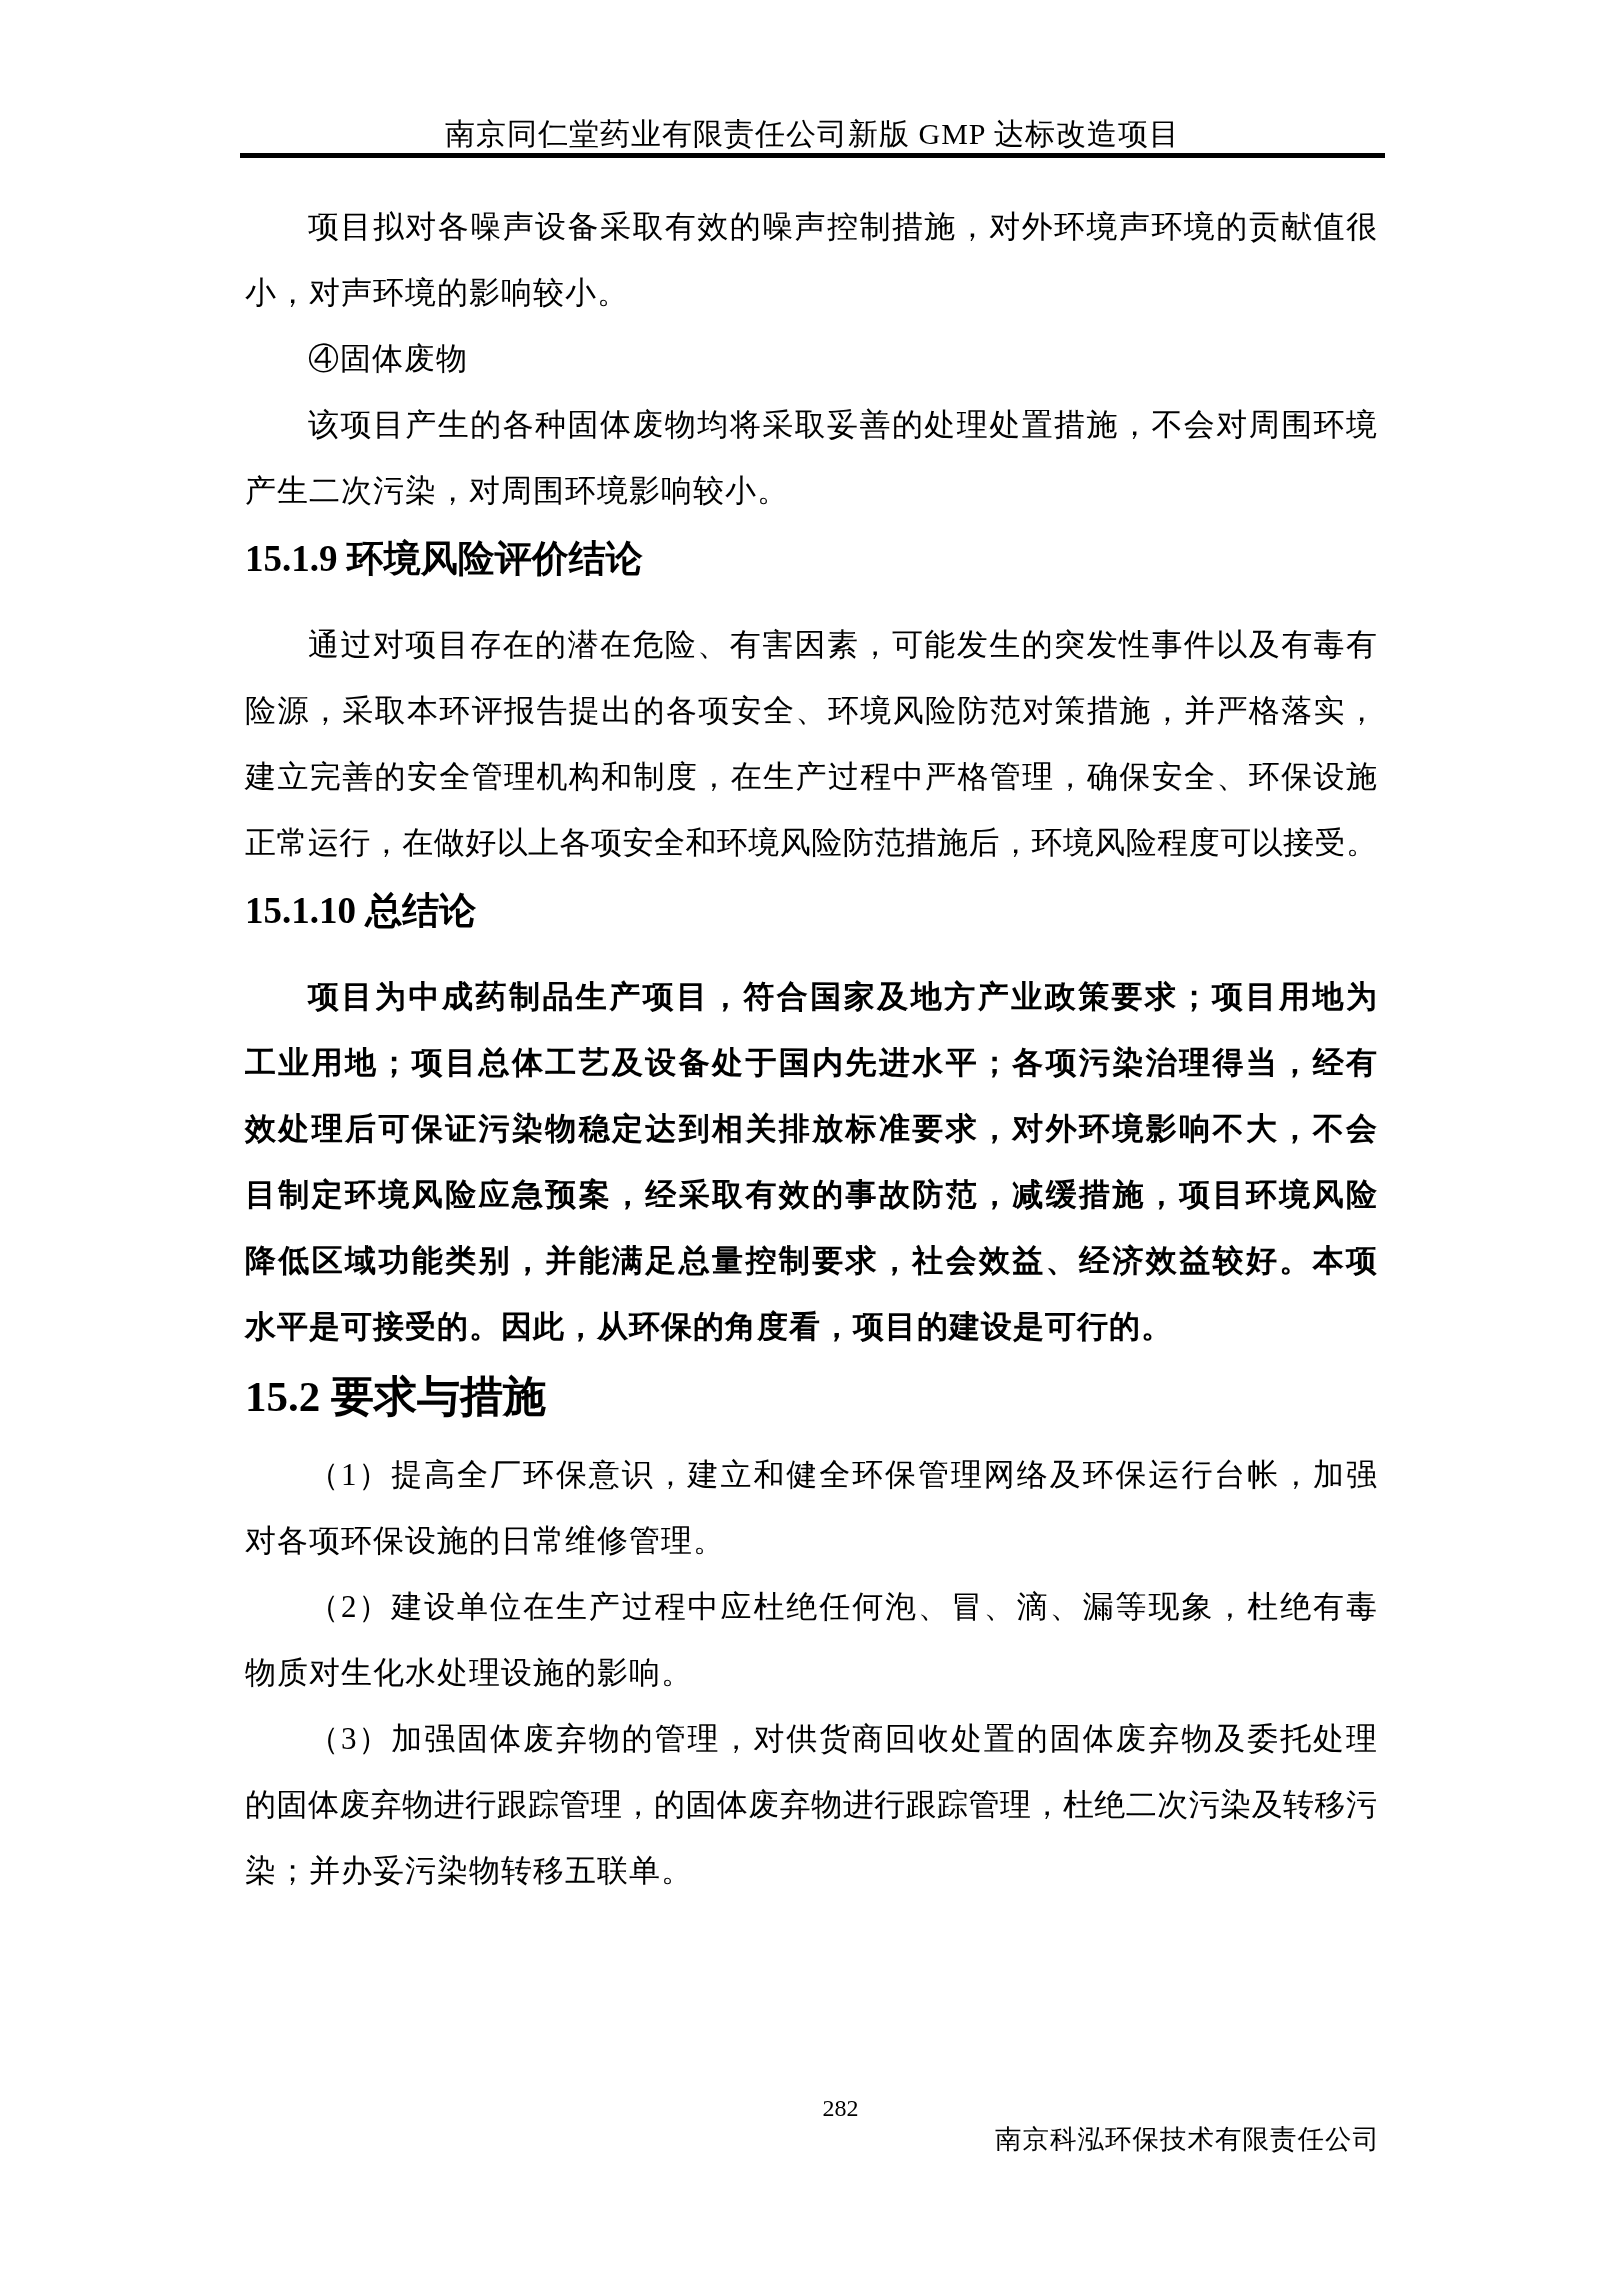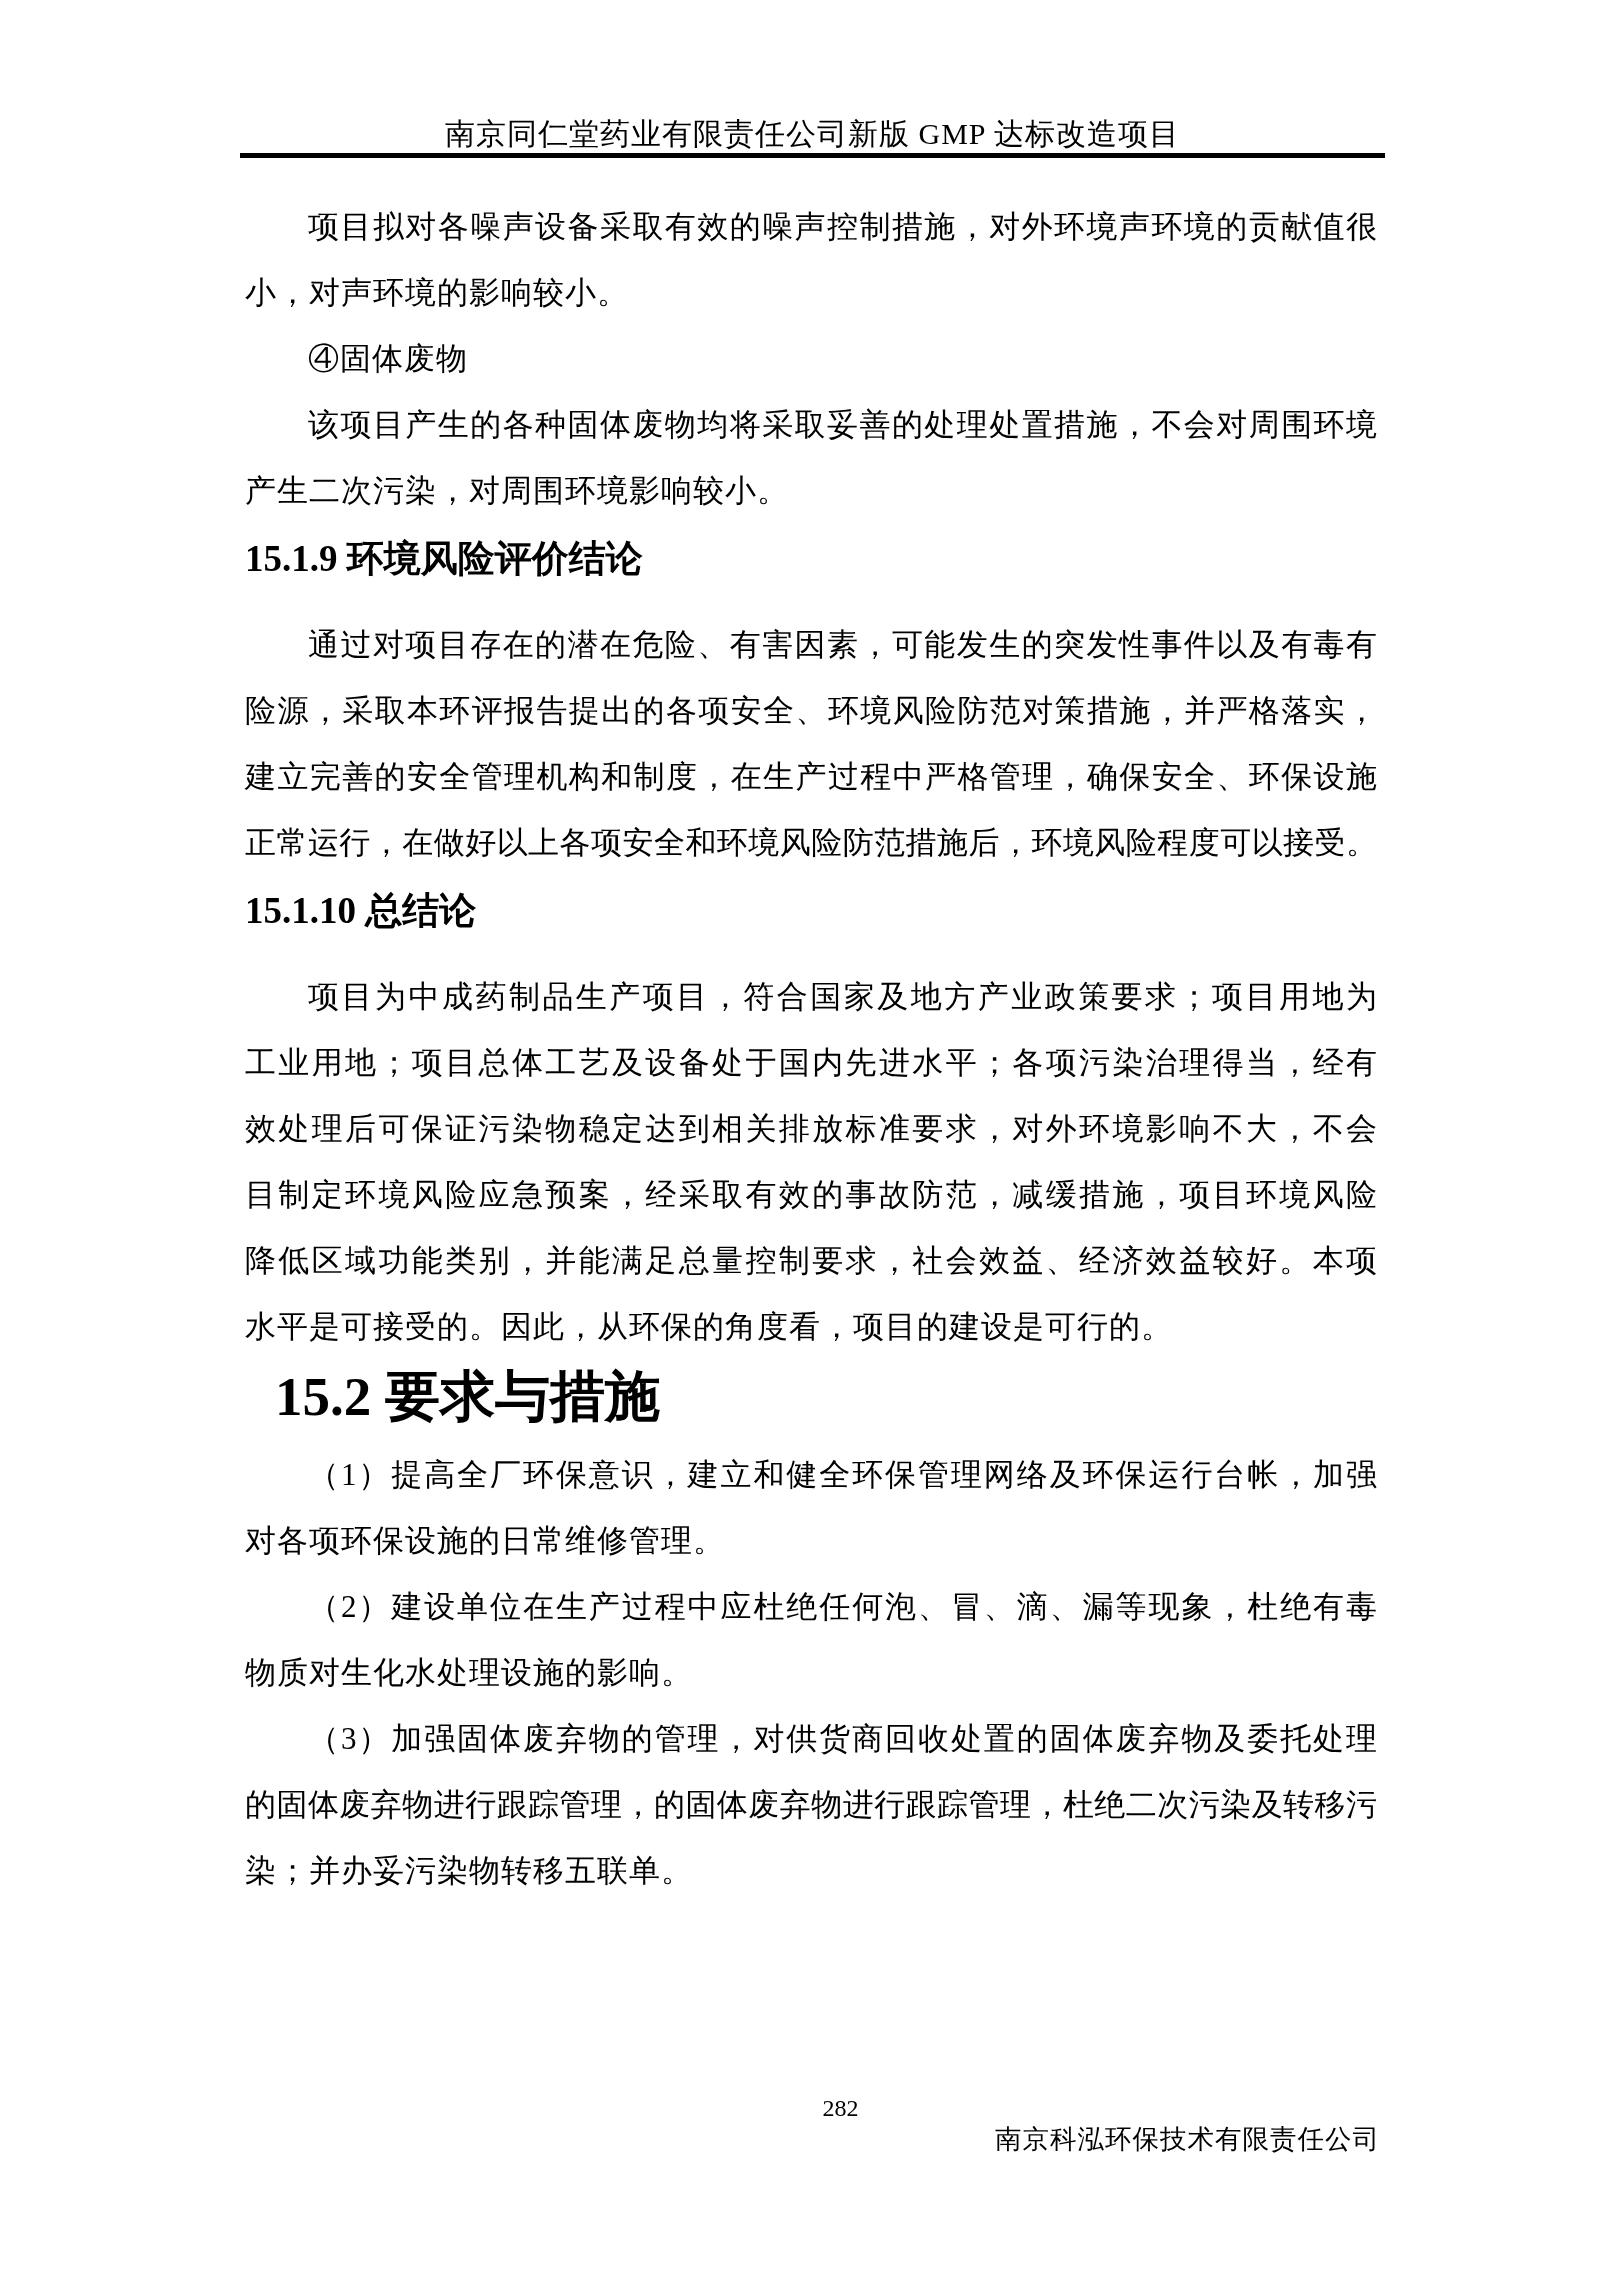--- a/index.html
+++ b/index.html
@@ -25,21 +25,21 @@
     top:153px; left:240px; width:1145px;
     height:4.9px;
     background:#000000;
   }
   .body-text {
     position:absolute;
     top:194px; left:245px; width:1132px;
     font-size:31px;
   }
   .para { margin:0; }
-  .para.bold .line { font-weight:normal; }
+  .para.bold .line { font-weight:bold; }
   .line {
     line-height:66px;
     height:66px;
     letter-spacing:1px;
     white-space:normal;
   }
   .line.indent { text-indent:63px; }
   .line.fill {
     text-align:justify;
     text-align-last:justify;
@@ -49,25 +49,24 @@
     font-weight:bold;
     white-space:nowrap;
   }
   .heading.h3 {
     font-size:37px;
     line-height:49px;
     margin-top:9.8px;
     margin-bottom:29px;
   }
   .heading.h2 {
-    font-size:55px;
+    font-size:43px;
     line-height:55px;
     margin-top:9.8px;
     margin-bottom:17.6px;
-    margin-left:30px;
   }
   .page-number {
     position:absolute;
     top:2094px; left:245px; width:1191px;
     text-align:center;
     font-size:24px;
     line-height:29px;
   }
   .footer-company {
     position:absolute;

